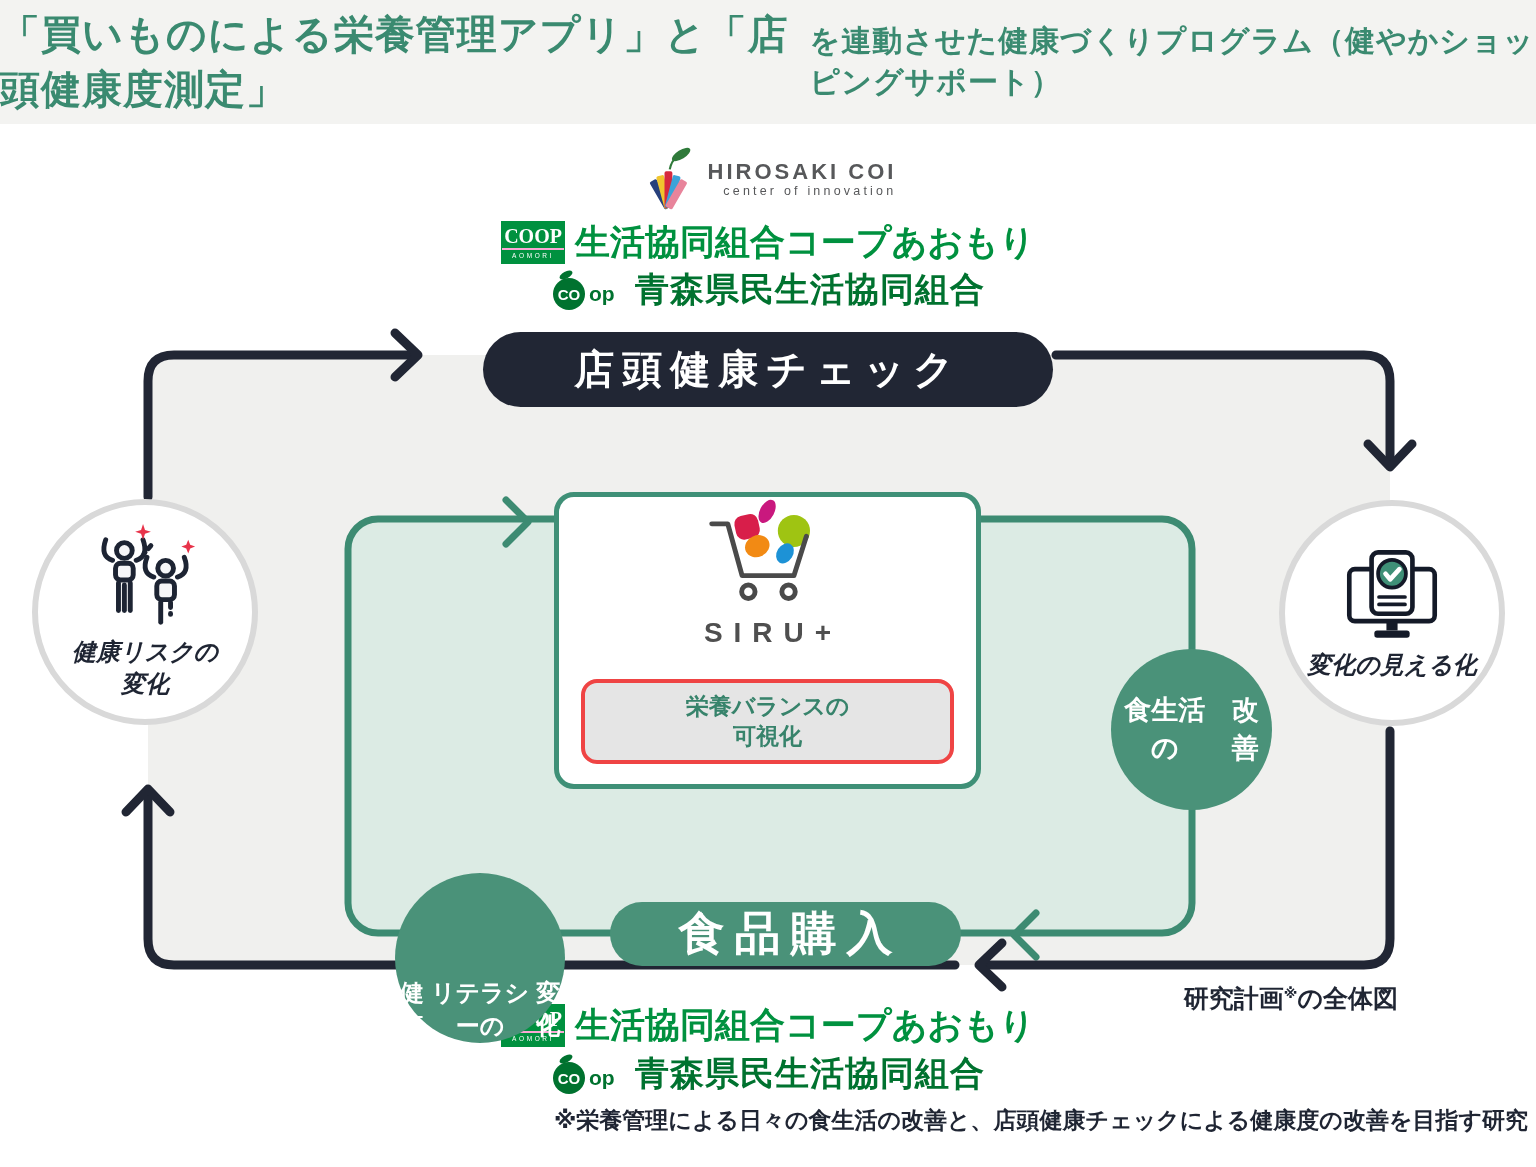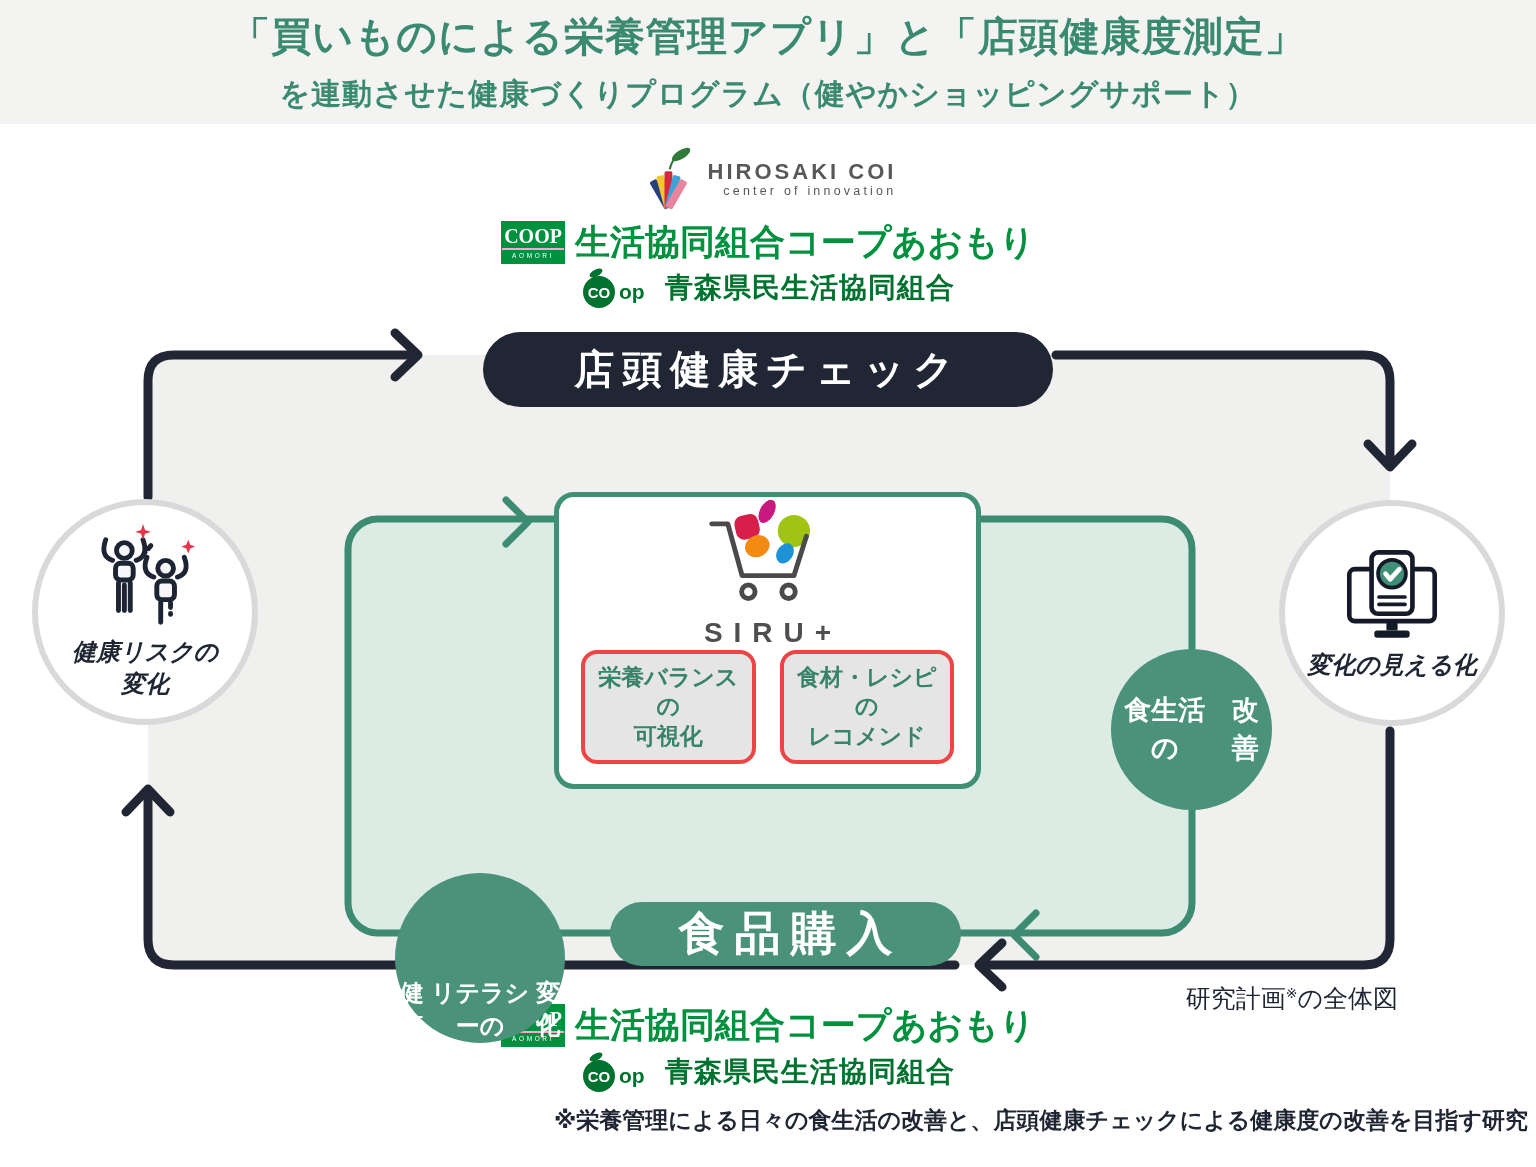--- a/index.html
+++ b/index.html
@@ -2,41 +2,41 @@
 <html><head>
 <meta charset="utf-8">
 <style>
   html,body{margin:0;padding:0;background:#ffffff;}
   body{font-family:"Liberation Sans","DejaVu Sans",sans-serif;}
   .stage{position:relative;width:1536px;height:1167px;background:#ffffff;overflow:hidden;}
   .abs{position:absolute;}
 
   
   .title-band{left:0;top:0;width:1536px;height:124px;background:#f3f3f1;
-    display:flex;flex-direction:column;align-items:center;justify-content:center;gap:10px;z-index:2;}
+    display:flex;flex-direction:row;align-items:center;justify-content:center;gap:10px;z-index:2;}
   .title-l1{font-size:40px;font-weight:800;color:#3a8a70;letter-spacing:1px;}
   .title-l2{font-size:30px;font-weight:800;color:#3a8a70;letter-spacing:1px;}
 
   
   .logo-row{left:0;width:1536px;display:flex;justify-content:center;align-items:center;z-index:3;}
   .hirosaki-row{top:146px;gap:12px;}
   .hirosaki-text{display:flex;flex-direction:column;line-height:1.15;align-items:flex-end;}
   .hirosaki-name{font-size:22px;color:#57585a;letter-spacing:3px;font-weight:600;}
   .hirosaki-sub{font-size:12.5px;color:#57585a;letter-spacing:3.2px;}
   .coop-row1-top{top:219px;gap:10px;}
   .coop-row2-top{top:267px;gap:8px;}
   .coop-row1-bottom{top:1002px;gap:10px;}
   .coop-row2-bottom{top:1051px;gap:8px;}
   .coop-badge{width:64px;height:43px;background:#00913f;display:flex;flex-direction:column;
     align-items:center;justify-content:center;}
   .coop-badge-word{font-family:"Liberation Serif","DejaVu Serif",serif;font-weight:700;
     color:#fff;font-size:20px;line-height:1;border-bottom:2px solid #f9a8d4;padding:0 2px 2px 2px;}
   .coop-badge-sub{font-size:6.5px;color:#fff;letter-spacing:2.6px;margin-top:2px;}
   .coop-label1{font-size:35px;font-weight:800;color:#00913f;letter-spacing:0px;}
-  .coop-label2{font-size:28px;font-weight:800;color:#00722f;letter-spacing:1px;text-align:right;}
+  .coop-label2{font-size:34px;font-weight:800;color:#00722f;letter-spacing:1px;text-align:right;}
 
   
   .loops-svg{left:0;top:0;z-index:1;}
 
   
   .top-pill{left:483px;top:332px;width:570px;height:75px;background:#212634;border-radius:38px;
     display:flex;align-items:center;justify-content:center;z-index:4;}
   .top-pill span{color:#ffffff;font-size:40px;font-weight:800;letter-spacing:8px;}
 
   
@@ -57,21 +57,21 @@
   
   .green-circle{background:#4a9279;border-radius:50%;display:flex;flex-direction:row;
     align-items:center;justify-content:center;color:#fff;font-weight:800;text-align:center;z-index:4;}
   .diet-circle{left:1111px;top:649px;width:161px;height:161px;font-size:27px;line-height:1.4;}
   .literacy-circle{left:395px;top:873px;width:170px;height:170px;font-size:24px;line-height:1.4;align-items:flex-end;}
   .purchase-pill{left:610px;top:902px;width:351px;height:64px;background:#4a9279;border-radius:42px;
     display:flex;align-items:center;justify-content:center;z-index:4;}
   .purchase-pill span{color:#fff;font-size:46px;font-weight:800;letter-spacing:10px;text-indent:10px;}
 
   
-  .caption{right:138px;top:982px;font-size:25px;font-weight:400;color:#1f2533;z-index:3;}
+  .caption{right:138px;top:982px;font-size:25px;font-weight:700;color:#1f2533;z-index:3;}
   .caption .marker{font-size:14px;vertical-align:9px;}
   .footnote{right:8px;top:1105px;font-size:23px;font-weight:600;color:#1f2533;z-index:3;}
 </style>
 </head>
 <body>
 
 <div class="stage">
 
   <svg class="abs loops-svg" width="1536" height="1167" viewBox="0 0 1536 1167">
 
@@ -195,24 +195,20 @@
         <circle cx="53" cy="106" r="7.5" fill="#ffffff"></circle>
         <circle cx="98" cy="106" r="7.5" fill="#ffffff"></circle>
       </g>
     </svg>
     <div class="brand">SIRU+</div>
     <div class="features">
       <div class="feature-box">
         <div>栄養バランスの</div>
         <div>可視化</div>
       </div>
-      <div class="feature-box">
-        <div>食材・レシピの</div>
-        <div>レコメンド</div>
-      </div>
     </div>
   </div>
 
   <div class="abs green-circle diet-circle">
     <div>食生活の</div>
     <div>改善</div>
   </div>
 
   <div class="abs green-circle literacy-circle">
     <div>健康</div>

